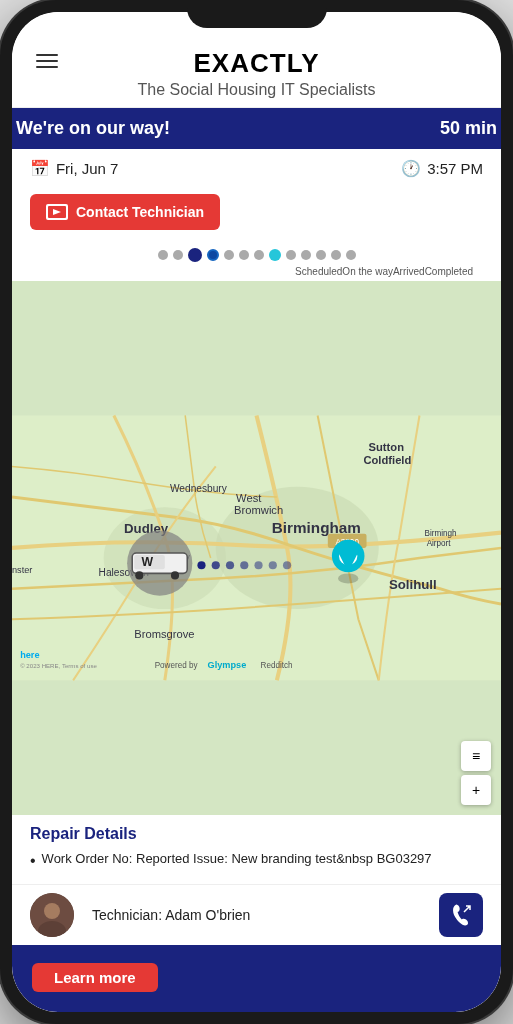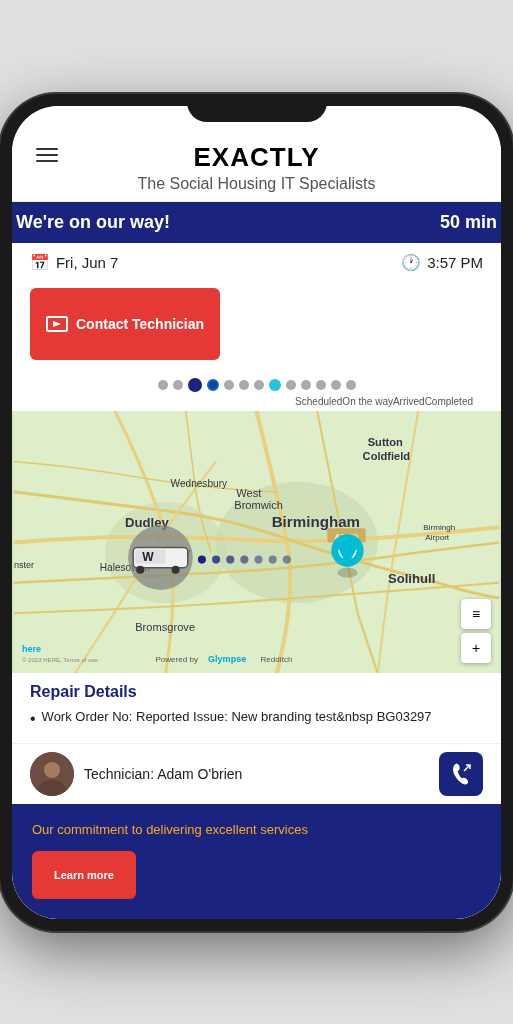--- a/index.html
+++ b/index.html
@@ -8,21 +8,21 @@
       background: #e0e0e0;
       display: flex;
       justify-content: center;
       align-items: center;
       min-height: 100vh;
       font-family: -apple-system, BlinkMacSystemFont, 'Segoe UI', sans-serif;
     }
 
     .phone-outer {
       width: 513px;
-      height: 837px;
+      height: 1024px;
       background: #1a1a1a;
       border-radius: 56px;
       padding: 12px;
       position: relative;
       box-shadow: 0 0 0 2px #3a3a3a, 0 20px 60px rgba(0,0,0,0.5);
     }
 
     .phone-inner {
       width: 100%;
       height: 100%;
@@ -136,21 +136,21 @@
     .contact-btn-row {
       padding: 6px 18px 10px 18px;
       background: #fff;
     }
 
     .contact-btn {
       background: #e53935;
       color: #fff;
       border: none;
       border-radius: 6px;
-      padding: 28px 16px;
+      padding: 10px 16px;
       font-size: 14px;
       font-weight: 600;
       display: flex;
       align-items: center;
       gap: 8px;
       cursor: pointer;
     }
 
     
     .progress-dots {
@@ -268,21 +268,21 @@
     .bullet {
       color: #222;
       font-size: 16px;
       line-height: 1.2;
     }
 
     
     .tech-row {
       display: flex;
       align-items: center;
-      gap: 10px;
+      gap: 18px;
       padding: 8px 18px;
       background: #fff;
       border-top: 1px solid #eee;
     }
 
     .tech-avatar {
       width: 44px;
       height: 44px;
       border-radius: 50%;
       background: #5d4037;
@@ -325,22 +325,22 @@
       color: #f9a825;
       font-size: 13px;
       margin-bottom: 14px;
     }
 
     .learn-more-btn {
       background: #e53935;
       color: #fff;
       border: none;
       border-radius: 6px;
-      padding: 18px 22px;
-      font-size: 11px;
+      padding: 6px 22px;
+      font-size: 15px;
       font-weight: 600;
       cursor: pointer;
     }
   </style>
 </head>
 <body>
 
 <div class="phone-outer">
   <div class="notch"></div>
   <div class="phone-inner">
@@ -506,19 +506,18 @@
         <span class="tech-name">Technician: Adam O'brien</span>
         <div class="call-btn">
           <svg width="22" height="22" viewBox="0 0 22 22">
             <path d="M4,2 C4,2 7,2 8,5 C9,8 7,9 7,9 C7,9 9,13 13,15 C13,15 14,13 17,14 C20,15 20,18 20,18 C20,18 19,21 15,20 C11,19 3,14 2,8 C1,4 4,2 4,2 Z" fill="white" transform="rotate(15,11,11)"></path>
             <path d="M16,2 L20,2 L20,6 M20,2 L14,8" stroke="white" stroke-width="1.5" fill="none"></path>
           </svg>
         </div>
       </div>
 
       <div class="promise-section">
-        <div class="promise-subtitle">Our commitment to delivering excellent services</div>
         <button class="learn-more-btn">Learn more</button>
       </div>
 
     </div>
   </div>
 </div>
 
 </body></html>

